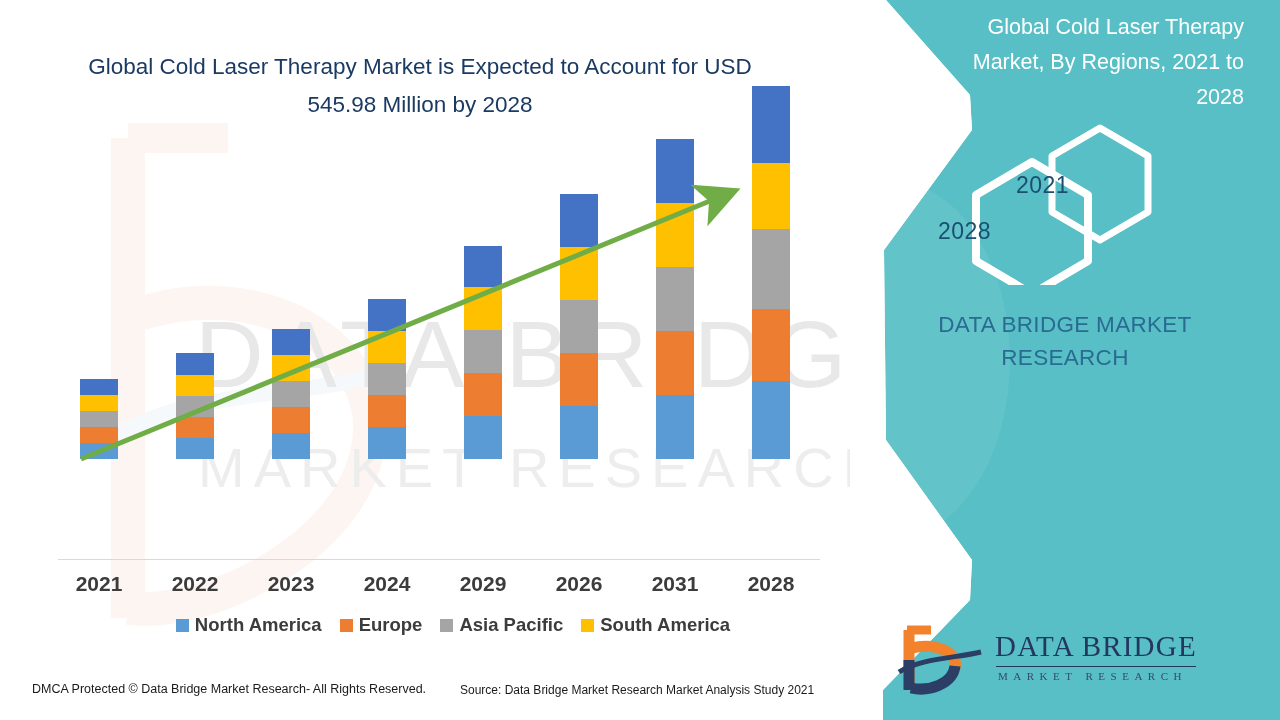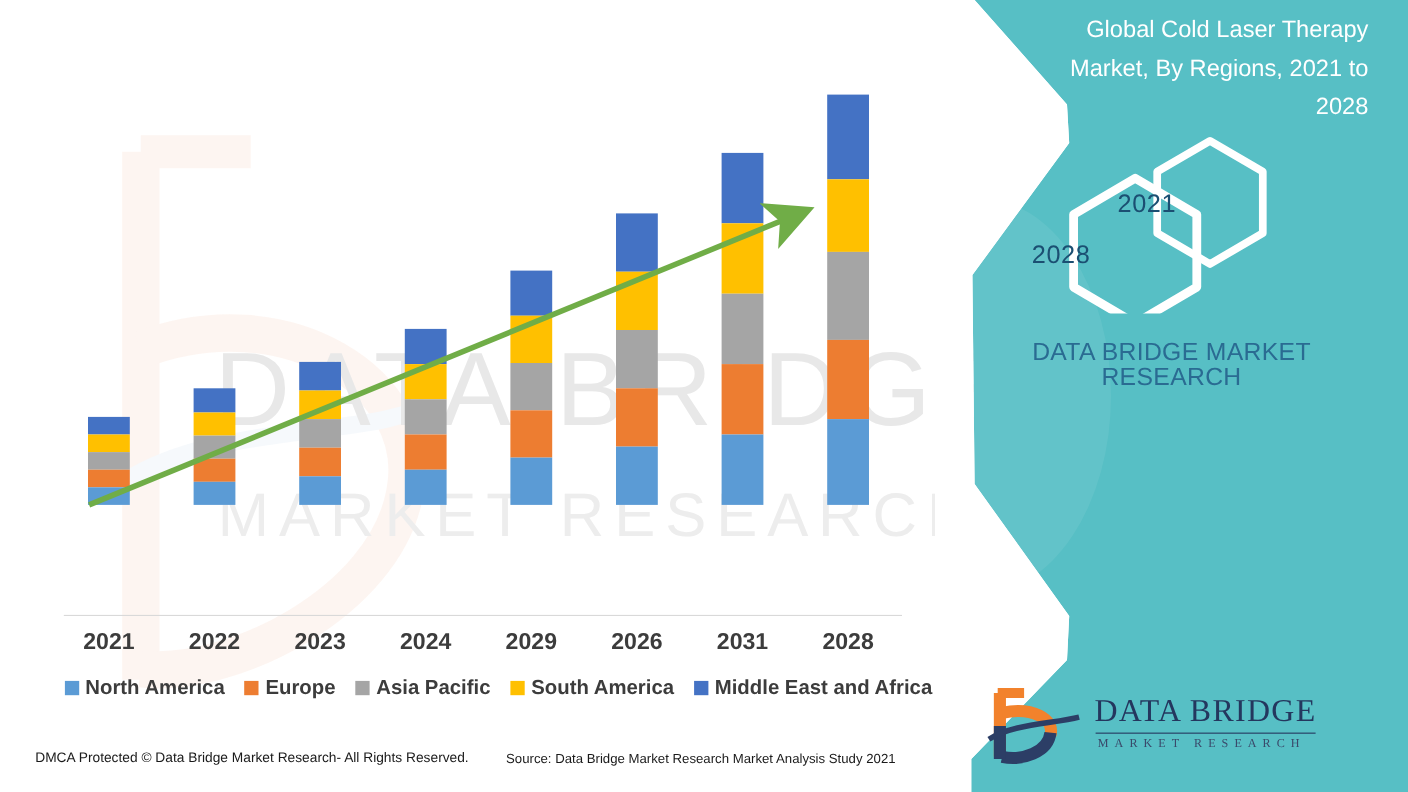--- a/index.html
+++ b/index.html
@@ -190,21 +190,21 @@
   }
   #hex-2021-label { left: 166px; top: 172px; }
   #hex-2028-label { left: 88px; top: 218px; }
 
   #side-brand {
     position: absolute;
     left: 35px; top: 308px;
     width: 360px;
     text-align: center;
     font-size: 22.5px;
-    line-height: 23px;
+    line-height: 33px;
     color: #2a6b92;
     letter-spacing: .3px;
   }
 
   
   #logo { position: absolute; left: 45px; top: 620px; width: 350px; height: 80px; }
   #logo-mark { position: absolute; left: 0px; top: 4px; width: 95px; height: 72px; }
   #logo-title {
     position: absolute; left: 100px; top: 10px;
     font-family: "Liberation Serif", serif;
@@ -235,20 +235,21 @@
     <svg id="wm-b" viewBox="0 0 330 520">
       <path d="M40 20 L40 500" stroke="#fbe7dd" stroke-width="34" fill="none"></path>
       <path d="M40 20 L140 20" stroke="#fbe7dd" stroke-width="30" fill="none"></path>
       <path d="M40 200 C 170 150, 300 230, 280 330 C 262 430, 120 500, 40 490" stroke="#fbe7dd" stroke-width="34" fill="none"></path>
       <path d="M25 320 C 110 265, 250 280, 300 250" stroke="#e9f1f8" stroke-width="16" fill="none"></path>
     </svg>
     <div id="wm-text-1">DATA BRIDGE</div>
     <div id="wm-text-2">MARKET RESEARCH</div>
   </div>
 
+  <div id="chart-title">Global Cold Laser Therapy Market is Expected to Account for USD 545.98 Million by 2028</div>
 
   <div id="plot">
     <div id="axis-line"></div>
     <div id="bars">
         <div class="bar" style="left: 80px;">
           <div class="seg" style="height: 16px; background: rgb(68, 114, 196);"></div>
           <div class="seg" style="height: 16px; background: rgb(255, 192, 0);"></div>
           <div class="seg" style="height: 16px; background: rgb(165, 165, 165);"></div>
           <div class="seg" style="height: 16px; background: rgb(237, 125, 49);"></div>
           <div class="seg" style="height: 16px; background: rgb(91, 155, 213);"></div>
@@ -333,24 +334,20 @@
         <span class="legend-swatch" style="background: rgb(237, 125, 49);"></span>
         <span class="legend-label">Europe</span>
       </div>
       <div class="legend-item">
         <span class="legend-swatch" style="background: rgb(165, 165, 165);"></span>
         <span class="legend-label">Asia Pacific</span>
       </div>
       <div class="legend-item">
         <span class="legend-swatch" style="background: rgb(255, 192, 0);"></span>
         <span class="legend-label">South America</span>
-      </div>
-      <div class="legend-item">
-        <span class="legend-swatch" style="background: rgb(68, 114, 196);"></span>
-        <span class="legend-label">Middle East and Africa</span>
       </div>
     </div>
 
   <div id="footer">
     <div id="dmca">DMCA Protected © Data Bridge Market Research- All Rights Reserved.</div>
     <div id="source">Source: Data Bridge Market Research Market Analysis Study 2021</div>
   </div>
 </div>
 
 <div id="side-panel">

